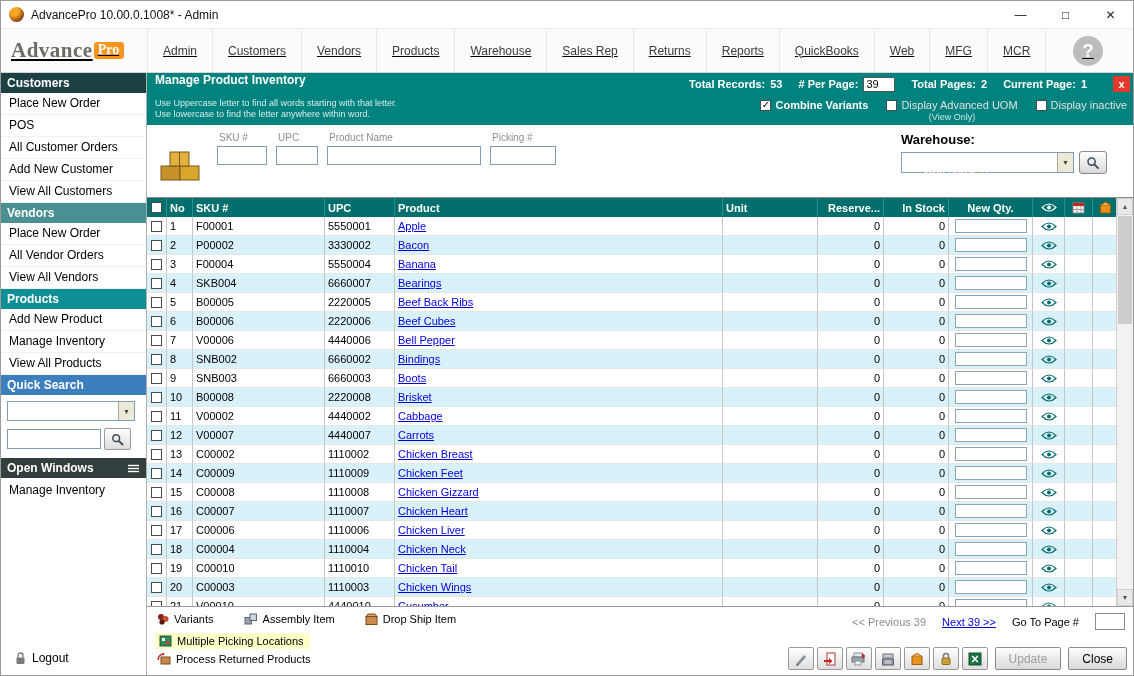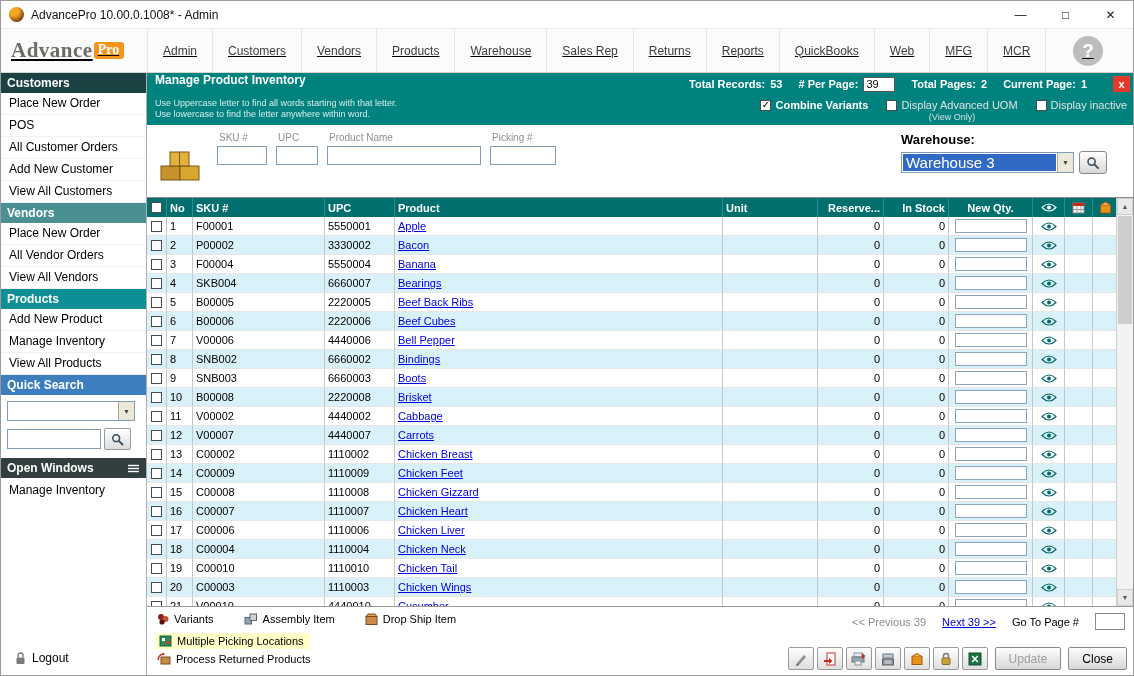--- a/index.html
+++ b/index.html
@@ -68,21 +68,21 @@
   .package-icon { position:absolute; left:12px; top:24px; }
   .fields { position:absolute; left:70px; top:7px; display:flex; gap:9px; }
   .field { display:flex; flex-direction:column; }
   .field-label { font-size:10px; color:#8f8f8f; margin-bottom:3px; padding-left:2px; }
   .field-input { height:19px; border:1px solid #7f9db9; font-size:11px; padding:0 2px; }
   .w-sku { width:50px; } .w-upc { width:42px; } .w-name { width:154px; } .w-pick { width:66px; }
   .warehouse-zone { position:absolute; right:26px; top:7px; width:206px; }
   .wh-label { font-weight:bold; font-size:13px; margin-bottom:4px; }
   .wh-row { display:flex; align-items:center; }
   .wh-select { flex:1; height:21px; border:1px solid #7f9db9; background:#fff; display:flex; align-items:stretch; }
-  .wh-sel-text { flex:1; background:#316AC5; color:#fff; font-size:15px; display:flex; align-items:center; padding-left:3px; margin:1px; }
+  .wh-sel-text { flex:1; background:#316AC5; color:#fff; font-size:11px; display:flex; align-items:center; padding-left:3px; margin:18px; }
   .wh-go { width:28px; height:23px; margin-left:5px; border:1px solid #8a8a8a; border-radius:3px; background:linear-gradient(#ffffff,#d8d8d8); display:flex; align-items:center; justify-content:center; padding:0; }
 
   
   .table-wrap { flex:1; display:flex; min-height:0; border-top:1px solid #8a8a8a; }
   .grid { flex:1; overflow:hidden; display:flex; flex-direction:column; }
   .thead { flex:0 0 19px; display:flex; background:#016F6D; color:#fff; font-weight:bold; font-size:11px; }
   .hcell { border-right:1px solid #2a8f8c; display:flex; align-items:center; padding:0 3px; overflow:hidden; white-space:nowrap; }
   .tbody { flex:1; overflow:hidden; }
   .row { display:flex; height:19px; background:#fff; }
   .row.alt { background:#D9F1F8; }

